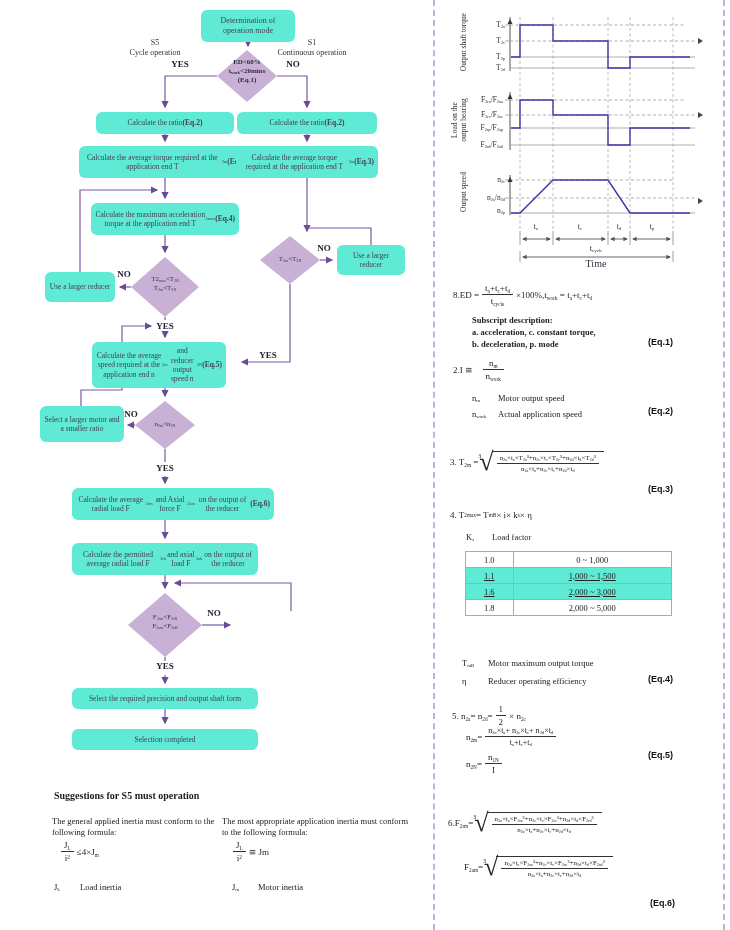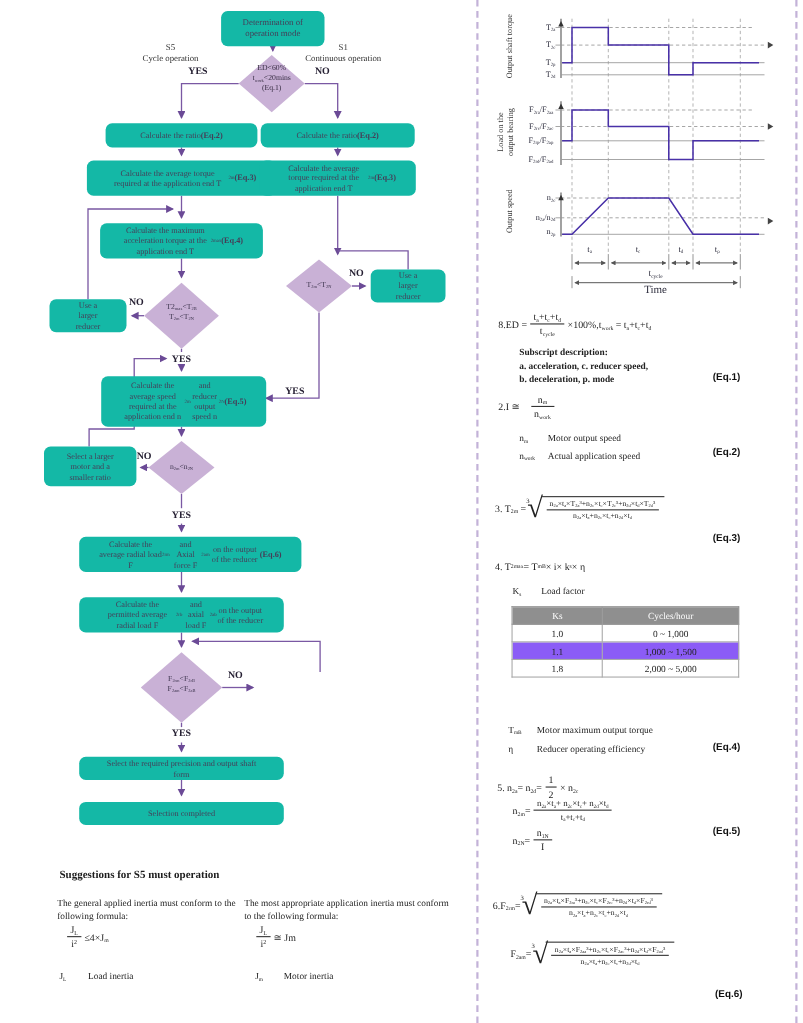--- a/index.html
+++ b/index.html
@@ -1,23 +1,23 @@
 <!DOCTYPE html>
 <html><head>
 <meta charset="utf-8">
 <style>
   html,body{margin:0;padding:0;background:#fff;}
   .page{position:relative;width:730px;height:930px;background:#fff;overflow:hidden;
         font-family:"Liberation Serif",serif;color:#333;}
   svg{position:absolute;left:0;top:0;}
-  .fc-box{position:absolute;background:#14b8a6;border-radius:6px;color:#463d57;
+  .fc-box{position:absolute;background:#5eead4;border-radius:6px;color:#463d57;
           font:7.5px/1.25 "Liberation Serif",serif;display:flex;align-items:center;justify-content:center;
-          text-align:center;padding:2px 18px;box-sizing:border-box;white-space:pre-line;}
+          text-align:center;padding:2px 4px;box-sizing:border-box;white-space:pre-line;}
   .dlabel{position:absolute;color:#3f3650;font:7px/1.3 "Liberation Serif",serif;text-align:center;}
-  .dlabel.bold{font-weight:normal;color:#33293f;}
+  .dlabel.bold{font-weight:bold;color:#33293f;}
   .yn{position:absolute;font:bold 9px "Liberation Serif",serif;color:#262033;text-align:center;}
   .branch-label{position:absolute;font:8px/1.3 "Liberation Serif",serif;color:#333;text-align:center;white-space:pre-line;}
   sub{font-size:0.58em;vertical-align:-0.3em;line-height:0;}
   sup{font-size:0.6em;vertical-align:0.45em;line-height:0;}
   .vlabel{position:absolute;font:7.5px/1.15 "Liberation Serif",serif;color:#333;white-space:pre-line;
           transform:translate(-50%,-50%) rotate(-90deg);text-align:center;}
   .ytick{position:absolute;font:7.5px/10px "Liberation Serif",serif;color:#2e2e3e;text-align:right;width:48px;height:10px;}
   .xtick{position:absolute;font:8px/10px "Liberation Serif",serif;color:#2e2e3e;text-align:center;width:30px;height:10px;}
   .xwide{position:absolute;font:8.5px/10px "Liberation Serif",serif;color:#2e2e3e;text-align:center;width:60px;height:10px;}
   .divider{position:absolute;top:0;height:930px;width:0;border-left:2px dashed #c3b2d8;}
@@ -29,21 +29,21 @@
   .cbrt .idx{font-size:6px;margin-right:-2px;margin-top:-12px;}
   .cbrt .rad{font-size:26px;font-weight:400;margin-right:-2px;color:#222;}
   .cbrt .body{border-top:1px solid #333;padding:2px 2px 0;}
   .note{position:absolute;font:8.5px/1.2 "Liberation Serif",serif;font-weight:600;color:#222;white-space:nowrap;}
   .eqtag{position:absolute;font:bold 9px "Liberation Sans",sans-serif;color:#111;}
   .legrow{position:absolute;display:flex;align-items:baseline;font:8.5px "Liberation Serif",serif;color:#222;white-space:nowrap;}
   .legrow .sym{display:inline-block;min-width:26px;}
   table.ks{position:absolute;border-collapse:collapse;font:8.5px "Liberation Serif",serif;color:#222;}
   table.ks th{background:#8f8f8f;color:#fff;font-weight:normal;border:1px solid #9a9a9a;padding:2.5px 2px;}
   table.ks td{border:1px solid #aaa;text-align:center;padding:2.5px 2px;}
-  table.ks tr.alt td{background:#8b5cf6;}
+  table.ks tr.alt td{background:#5eead4;text-decoration:underline;}
   .sugg-head{position:absolute;font:bold 10px "Liberation Serif",serif;color:#1c1c1c;}
   .sugg-text{position:absolute;font:8.5px/1.35 "Liberation Serif",serif;color:#222;}
 </style>
 </head>
 <body>
 
 <div class="page">
 
   <svg width="435" height="780">
     <defs>
@@ -112,21 +112,21 @@
   <div class="fc-box" style="left:337px;top:245px;width:68px;height:30px">Use a larger reducer</div>
 
   <div class="dlabel" style="left:131px;top:275px;width:68px">
     <div>T2<sub>max</sub>&lt;T<sub>2B</sub></div>
     <div>T<sub>2m</sub>&lt;T<sub>2N</sub></div>
   </div>
   <div class="yn" style="left:109px;top:269px;width:30px">NO</div>
   <div class="fc-box" style="left:45px;top:272px;width:70px;height:30px">Use a larger reducer</div>
   <div class="yn" style="left:150px;top:321px;width:30px">YES</div>
 
-  <div class="fc-box" style="left:92px;top:342px;width:150px;height:46px">Calculate the average speed required at the application end n<sub>2m</sub> and reducer output speed n<sub>2N</sub> <b>(Eq.5)</b></div>
+  <div class="fc-box" style="left:92px;top:342px;width:134px;height:46px">Calculate the average speed required at the application end n<sub>2m</sub> and reducer output speed n<sub>2N</sub> <b>(Eq.5)</b></div>
   <div class="yn" style="left:253px;top:350px;width:30px">YES</div>
 
   <div class="dlabel" style="left:137px;top:420px;width:56px">n<sub>2m</sub>&lt;n<sub>2N</sub></div>
   <div class="yn" style="left:116px;top:409px;width:30px">NO</div>
   <div class="fc-box" style="left:40px;top:406px;width:84px;height:36px">Select a larger motor and a smaller ratio</div>
   <div class="yn" style="left:150px;top:463px;width:30px">YES</div>
 
   <div class="fc-box" style="left:72px;top:488px;width:202px;height:32px">Calculate the average radial load F<sub>2rm</sub> and Axial force F<sub>2am</sub> on the output of the reducer <b>(Eq.6)</b></div>
   <div class="fc-box" style="left:72px;top:543px;width:186px;height:32px">Calculate the permitted average radial load F<sub>2rb</sub> and axial load F<sub>2ab</sub> on the output of the reducer</div>
 
@@ -270,21 +270,21 @@
 
   <div class="eqrow" style="left:453px;top:283px">
     <span>8.ED =</span>
     <span class="frac">
         <span class="num">t<sub>a</sub>+t<sub>c</sub>+t<sub>d</sub></span>
         <span class="den">t<sub>cycle</sub></span>
       </span>
     <span>×100%,t<sub>work</sub> = t<sub>a</sub>+t<sub>c</sub>+t<sub>d</sub></span>
   </div>
   <div class="note" style="left:472px;top:315px">Subscript description:</div>
-  <div class="note" style="left:472px;top:327px">a. acceleration, c. reducer speed,</div>
+  <div class="note" style="left:472px;top:327px">a. acceleration, c. constant torque,</div>
   <div class="note" style="left:472px;top:339px">b. deceleration, p. mode</div>
   <div class="eqtag" style="left:648px;top:337px">(Eq.1)</div>
 
   <div class="eqrow" style="left:453px;top:358px">
     <span>2.I ≅</span>
     <span class="frac" style="margin-left:10px">
         <span class="num">n<sub>m</sub></span>
         <span class="den">n<sub>work</sub></span>
       </span>
   </div>
@@ -309,32 +309,32 @@
   <div class="eqtag" style="left:648px;top:484px">(Eq.3)</div>
 
   <div class="eqrow" style="left:450px;top:510px">4. T<sub>2max</sub>= T<sub>mB</sub>× i× k<sub>s</sub>×  η</div>
   <div class="legrow" style="left:466px;top:532px">
     <span class="sym">K<sub>s</sub></span>
     <span>Load factor</span>
   </div>
 
   <table class="ks" style="left:465px;top:551px;width:207px">
     <tbody>
-        <tr>
-      <th style="width:40%">Ks</th>
-      <th>Cycles/hour</th>
-    </tr>
     <tr>
           <td>1.0</td>
           <td>0 ~ 1,000</td>
         </tr>
     <tr class="alt">
           <td>1.1</td>
           <td>1,000 ~ 1,500</td>
         </tr>
+    <tr class="alt">
+          <td>1.6</td>
+          <td>2,000 ~ 3,000</td>
+        </tr>
     <tr>
           <td>1.8</td>
           <td>2,000 ~ 5,000</td>
         </tr>
   </tbody>
     </table>
 
   <div class="legrow" style="left:462px;top:658px">
     <span class="sym">T<sub>mB</sub></span>
     <span>Motor maximum output torque</span>

